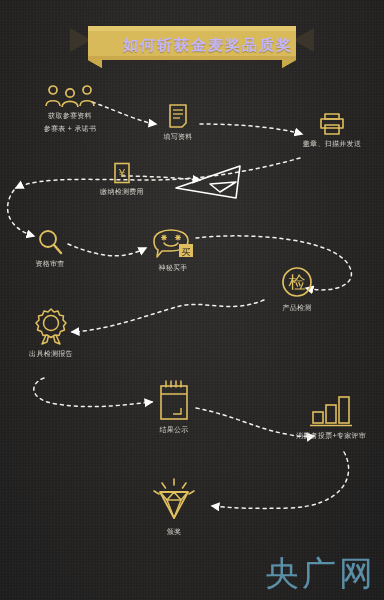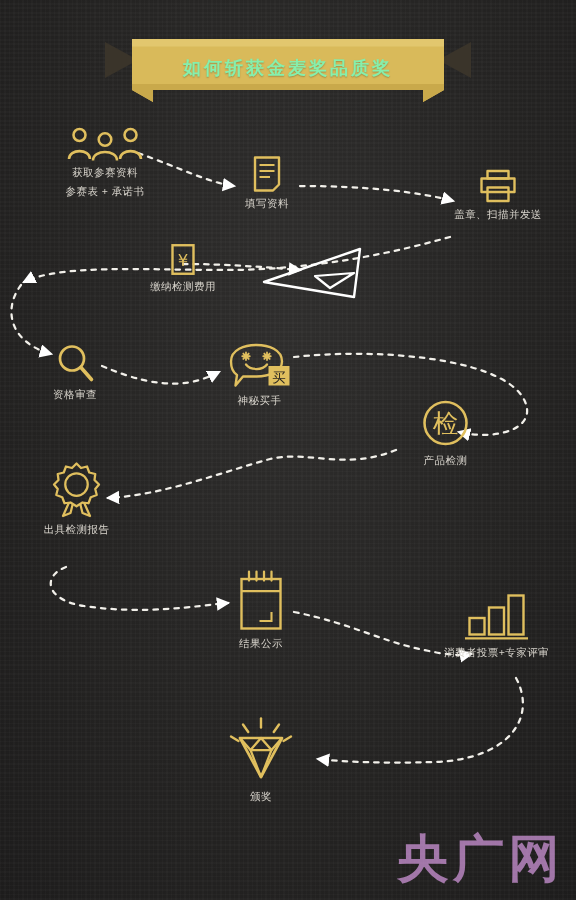--- a/index.html
+++ b/index.html
@@ -21,29 +21,29 @@
   .node{position:absolute;display:flex;flex-direction:column;align-items:center;}
   .node .ic{display:block;}
   .cap{
     color:#d8d4cc;font-size:7px;line-height:9px;white-space:nowrap;
     margin-top:3px;text-align:center;letter-spacing:.3px;
   }
   .cap.two{line-height:9.5px;white-space:normal;}
   
   #banner{position:absolute;left:70px;top:22px;width:244px;height:46px;}
   #banner .btxt{
-    position:absolute;left:0;top:0;width:100%;height:100%;
+    position:absolute;left:16px;top:0;width:100%;height:100%;
     display:flex;align-items:center;justify-content:center;
-    color:#86efac;font-size:12px;letter-spacing:2px;font-weight:bold;
+    color:#c4b5fd;font-size:15px;letter-spacing:2px;font-weight:bold;
     text-shadow:0 1px 1px rgba(0,0,0,.25);
   }
   
   #wm{position:absolute;right:8px;bottom:8px;text-align:center;opacity:.62;}
   #wm .cn{
-    color:#f0abfc;font-size:34px;font-weight:bold;letter-spacing:3px;
+    color:#7dd3fc;font-size:34px;font-weight:normal;letter-spacing:3px;
     line-height:38px;font-family:"DejaVu Sans",sans-serif;
   }
   #wm .url{
     color:#b6b6b6;font-size:9px;letter-spacing:2.2px;margin-top:1px;
     font-family:"DejaVu Sans Mono",monospace;
   }
 </style>
 </head>
 <body>
 

